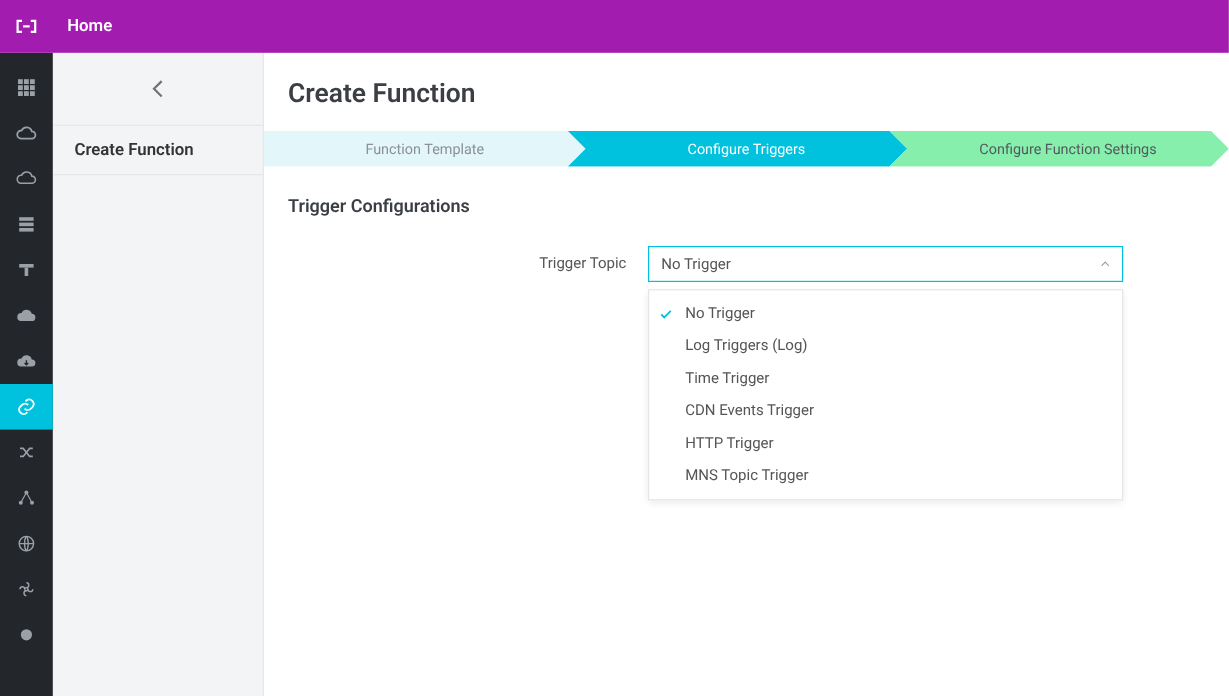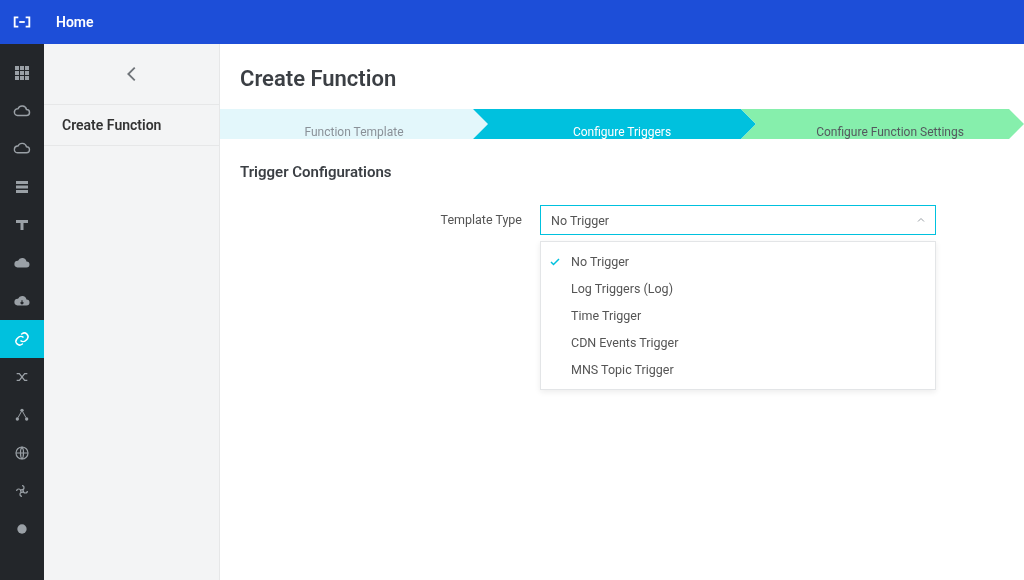--- a/index.html
+++ b/index.html
@@ -1,19 +1,19 @@
 <!DOCTYPE html>
 <html><head>
 <meta charset="utf-8">
 <style>
   * { box-sizing: border-box; margin: 0; padding: 0; font-family: -apple-system, BlinkMacSystemFont, "Segoe UI", Roboto, Helvetica, Arial, sans-serif; }
   html, body { width: 1024px; height: 580px; overflow: hidden; background: #fff; }
   .topbar {
     position: absolute; top: 0; left: 0; right: 0; height: 44px;
-    background: #1d4ed8; color: #fff; display: flex; align-items: center;
+    background: #a21caf; color: #fff; display: flex; align-items: center;
     padding-left: 10px; z-index: 10;
   }
   .topbar .logo { width: 24px; height: 24px; display: flex; align-items: center; justify-content: center; }
   .topbar .home { margin-left: 22px; font-size: 14px; font-weight: 600; }
   .sidebar {
     position: absolute; top: 44px; left: 0; bottom: 0; width: 44px;
     background: #23262a; display: flex; flex-direction: column; align-items: center;
     padding-top: 10px; gap: 0; z-index: 9;
   }
   .sidebar .nav-item {
@@ -37,21 +37,21 @@
   .main {
     position: absolute; top: 44px; left: 220px; right: 0; bottom: 0; background: #fff;
   }
   .page-title {
     font-size: 22px; font-weight: 600; color: #3b3f44; padding: 22px 20px 18px 20px;
   }
   .wizard {
     display: flex; width: 100%; height: 30px; overflow: hidden;
   }
   .wiz-step {
-    flex: 1; position: relative; display: flex; align-items: flex-end; justify-content: center;
+    flex: 1; position: relative; display: flex; align-items: center; justify-content: center;
     font-size: 12px; height: 30px;
   }
   .wiz-step.done { background: #e3f7fb; color: #8a9198; }
   .wiz-step.active { background: #00c1de; color: #fff; }
   .wiz-step.todo { background: #86efac; color: #54595e; }
   .wiz-step::after {
     content: ""; position: absolute; right: -15px; top: 0;
     border-top: 15px solid transparent; border-bottom: 15px solid transparent;
     border-left: 15px solid currentBg; z-index: 2;
   }
@@ -213,21 +213,21 @@
         <span>Configure Triggers</span>
       </div>
     <div class="wiz-step todo">
         <span>Configure Function Settings</span>
       </div>
   </div>
 
   <div class="section-title">Trigger Configurations</div>
 
   <div class="form-row">
-    <div class="form-label">Template Type</div>
+    <div class="form-label">Trigger Topic</div>
     <div class="select-wrap">
       <div class="select-box">
         <span>No Trigger</span>
         <span class="chev">
           <svg width="12" height="12" viewBox="0 0 24 24" fill="none" stroke="#9aa0a6" stroke-width="2">
               <polyline points="6 15 12 9 18 15"></polyline>
             </svg>
         </span>
       </div>
       <div class="dropdown" id="dropdown">
@@ -242,18 +242,21 @@
           <div class="opt">
             <span>Log Triggers (Log)</span>
           </div>
           <div class="opt">
             <span>Time Trigger</span>
           </div>
           <div class="opt">
             <span>CDN Events Trigger</span>
           </div>
           <div class="opt">
+            <span>HTTP Trigger</span>
+          </div>
+          <div class="opt">
             <span>MNS Topic Trigger</span>
           </div>
         </div>
     </div>
   </div>
 </div>
 
 </body></html>

